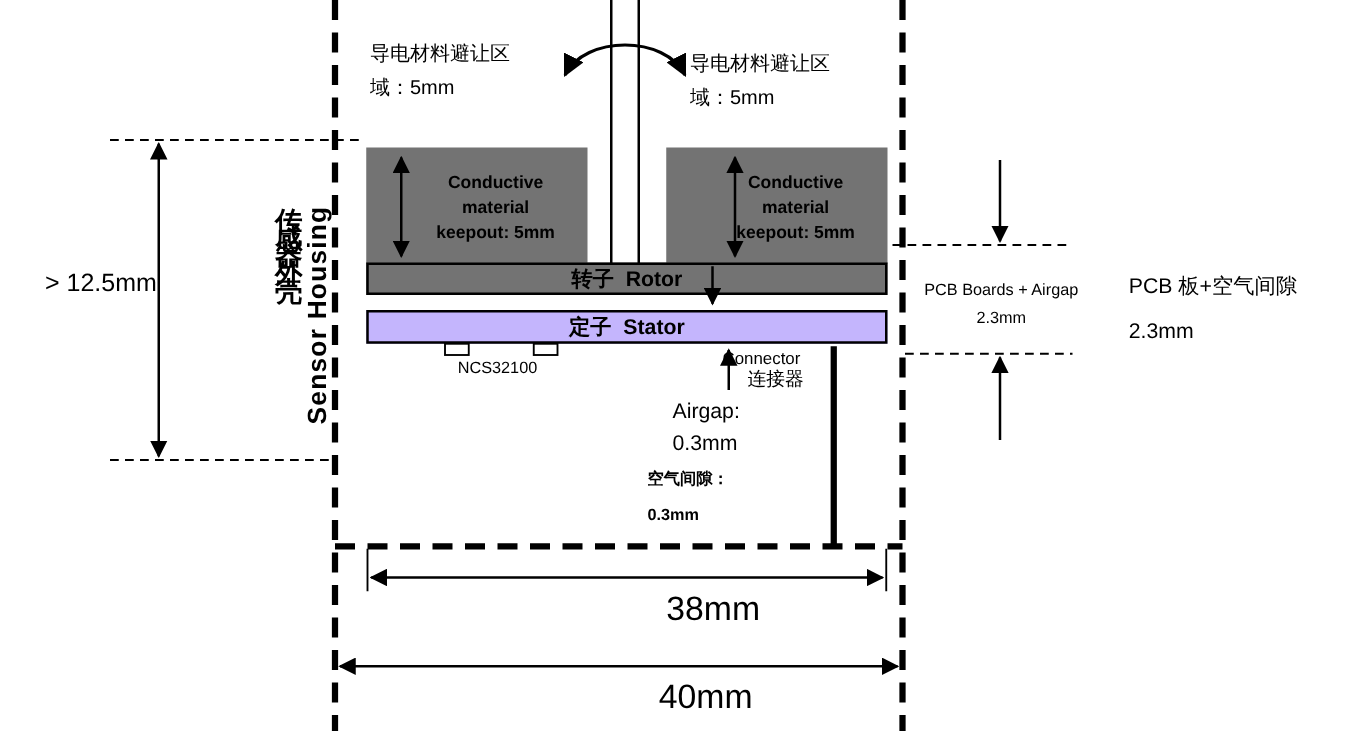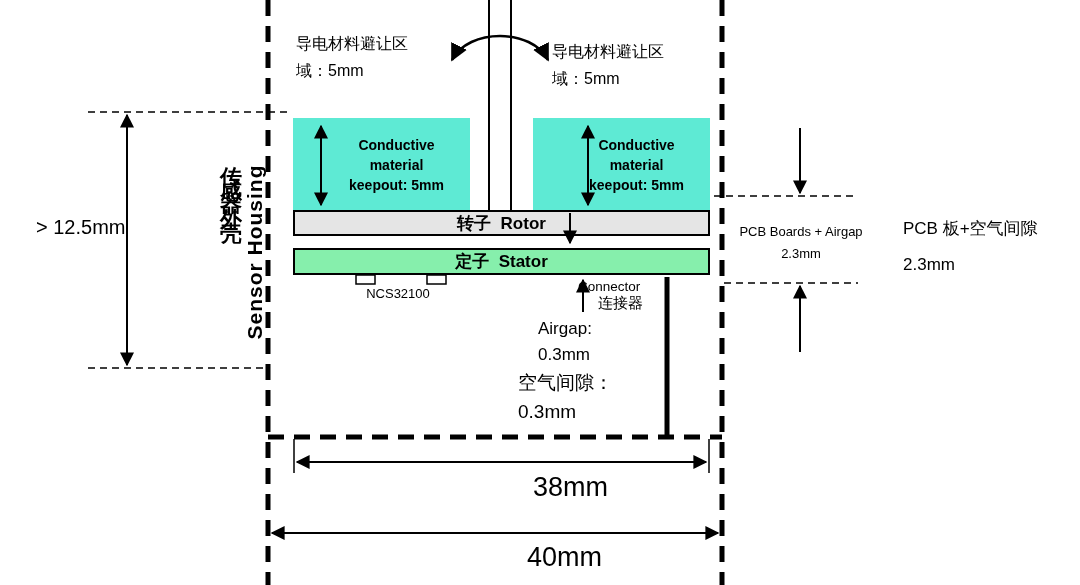--- a/index.html
+++ b/index.html
@@ -5,34 +5,34 @@
   html,body { margin:0; padding:0; background:#fff; }
   .stage {
     position:relative; width:1080px; height:585px; background:#ffffff;
     font-family:"Liberation Sans", sans-serif; color:#000; overflow:hidden;
   }
   .overlay { position:absolute; left:0; top:0; z-index:5; pointer-events:none; }
   .box { position:absolute; z-index:1; box-sizing:border-box; }
   .lbl { position:absolute; z-index:10; white-space:nowrap; }
 
   .keepout {
-    background:#5eead4; width:177px; height:93px; top:118px;
+    background:#737373; width:177px; height:93px; top:118px;
     display:flex; flex-direction:column; justify-content:center; align-items:center;
     padding-left:30px; box-sizing:border-box;
     font-weight:bold; font-size:14px; line-height:20px; text-align:center;
   }
   .rotor {
     left:293px; top:210px; width:417px; height:26px;
-    background:#e5e5e5; border:2px solid #000;
+    background:#737373; border:2px solid #000;
     display:flex; align-items:center; justify-content:center;
     font-weight:bold; font-size:17px;
   }
   .stator {
     left:293px; top:248px; width:417px; height:27px;
-    background:#86efac; border:2px solid #000;
+    background:#c4b5fd; border:2px solid #000;
     display:flex; align-items:center; justify-content:center;
     font-weight:bold; font-size:17px;
   }
   .note { font-size:16px; line-height:27px; }
   .housing-cn {
     left:216px; top:148px; writing-mode:vertical-lr; text-orientation:upright;
     font-size:22px; font-weight:bold; letter-spacing:14px;
   }
   .housing-en {
     left:105px; top:240px; width:300px; text-align:center;
@@ -118,21 +118,21 @@
 
   <div class="lbl small" style="left:352px; top:286px; width:92px; text-align:center;">NCS32100</div>
 
   <div class="lbl small" style="left:578px; top:279px; font-size:13.5px;">Connector</div>
   <div class="lbl" style="left:598px; top:294px; font-size:15px;text-align:center;">连接器</div>
 
   <div class="lbl" style="left:538px; top:316px; font-size:17px; line-height:26px;">
     <div>Airgap:</div>
     <div>0.3mm</div>
   </div>
-  <div class="lbl" style="left:518px; top:368px; font-size:19px; line-height:29px;">
+  <div class="lbl" style="left:518px; top:368px; font-size:13px; line-height:29px;font-weight:bold;">
     <div>空气间隙：</div>
     <div>0.3mm</div>
   </div>
 
   <div class="lbl" style="left:36px; top:216px; font-size:20px;">&gt; 12.5mm</div>
 
   <div class="lbl" style="left:734px; top:221px; width:134px; text-align:center; font-size:13px; line-height:22px;">
     <div>PCB Boards + Airgap</div>
     <div>2.3mm</div>
   </div>

